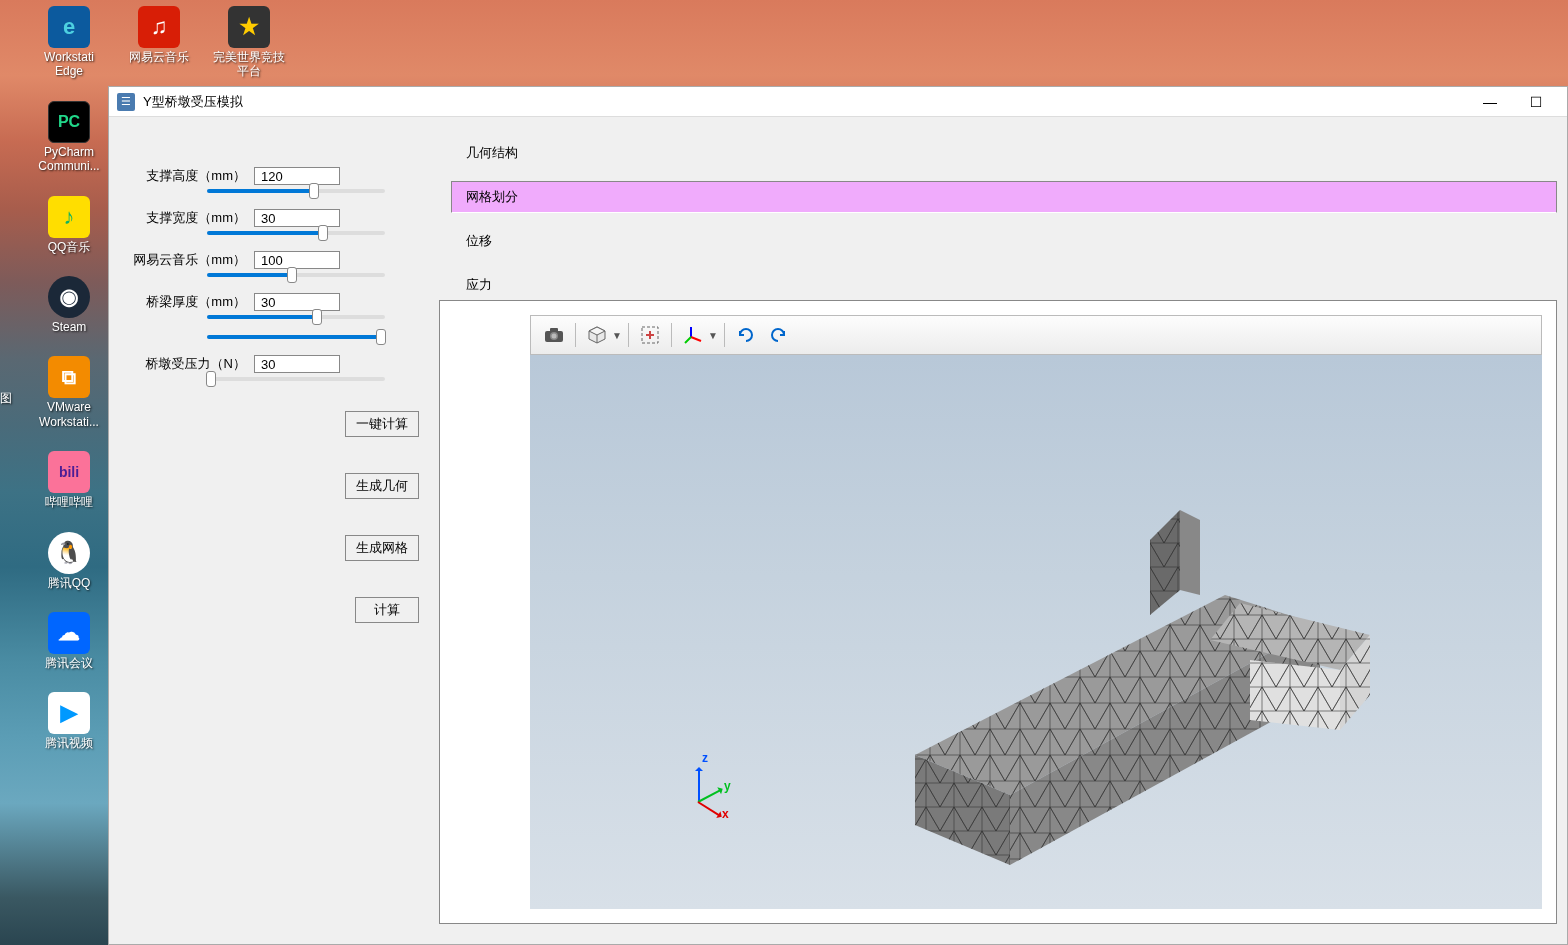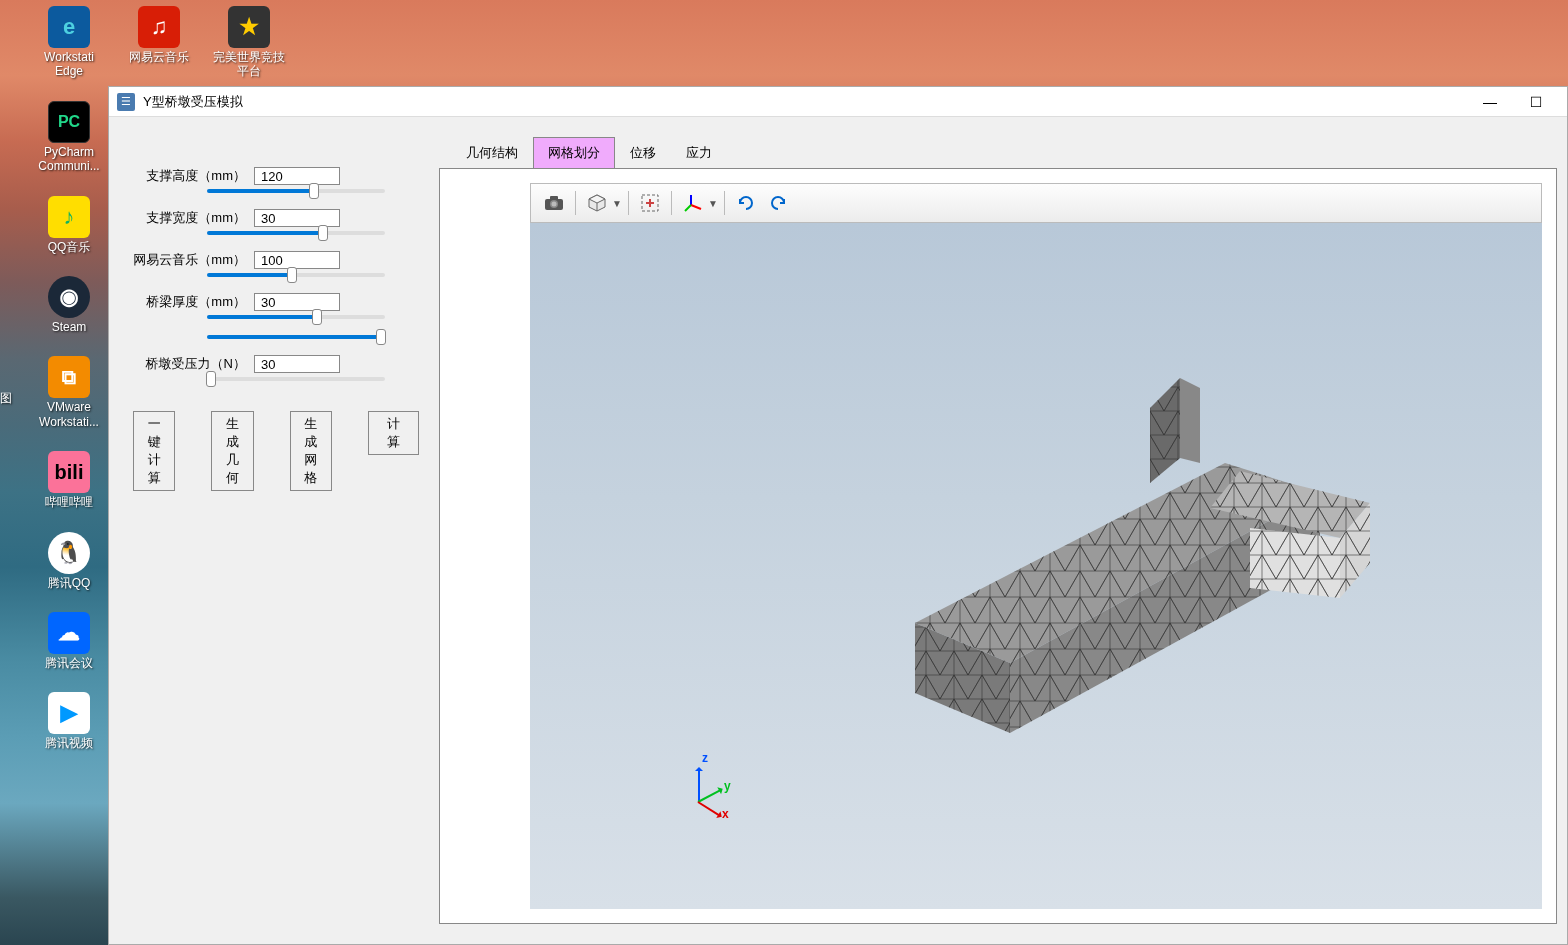--- a/index.html
+++ b/index.html
@@ -25,21 +25,21 @@
 .desktop-icons-row3 { position: absolute; top: 6px; left: 210px; display: flex; flex-direction: column; gap: 22px; }
 .di { width: 78px; display: flex; flex-direction: column; align-items: center; gap: 2px; cursor: pointer; }
 .di-icon { width: 42px; height: 42px; border-radius: 6px; display: flex; align-items: center; justify-content: center; font-size: 22px; font-weight: bold; }
 .di-label { font-size: 12px; color: #fff; text-align: center; text-shadow: 1px 1px 2px rgba(0,0,0,0.8); line-height: 1.2; }
 
 .edge-icon { background: #0c5a9e; color: #4dd0e1; }
 .pycharm-icon { background: #000; color: #21d789; font-size: 16px; border: 1px solid #333; }
 .qqmusic-icon { background: #ffde00; color: #12b362; }
 .steam-icon { background: #1b2838; color: #fff; border-radius: 50%; }
 .vmware-icon { background: #f38b00; color: #fff; font-size: 20px; }
-.bilibili-icon { background: #fb7299; color: #000000; font-size: 20px; }
+.bilibili-icon { background: #fb7299; color: #4c1d95; font-size: 14px; }
 .tencentqq-icon { background: #fff; color: #000; border-radius: 50%; }
 .tencentmeeting-icon { background: #0066ff; color: #fff; }
 .tencentvideo-icon { background: #fff; color: #0099ff; }
 .netease-icon { background: #d81e06; color: #fff; }
 .pwesports-icon { background: #333; color: #fc0; }
 
 .app-window {
   position: absolute; left: 108px; top: 86px; right: 0; bottom: 0;
   background: #fff; border: 1px solid #aaa;
   display: flex; flex-direction: column;
@@ -57,25 +57,25 @@
 
 .left-panel { width: 330px; padding: 50px 20px 20px 20px; background: #f0f0f0; }
 .param-row { display: flex; align-items: center; margin-bottom: 4px; }
 .param-label { width: 125px; text-align: right; font-size: 13px; color: #000; padding-right: 8px; }
 .param-input { width: 86px; height: 18px; border: 1px solid #888; background: #fff; font-size: 13px; padding: 0 6px; }
 .slider-row { margin: 4px 0 16px 78px; width: 178px; }
 .slider { width: 100%; height: 4px; background: #ddd; position: relative; border-radius: 2px; }
 .slider-fill { position: absolute; left: 0; top: 0; bottom: 0; background: #0078d7; border-radius: 2px; }
 .slider-thumb { position: absolute; top: -6px; width: 10px; height: 16px; background: #fff; border: 1px solid #888; border-radius: 3px; transform: translateX(-50%); cursor: pointer; }
 
-.action-buttons { margin-top: 30px; display: flex; flex-direction: row; gap: 36px; align-items: flex-start; padding-left: 4px; }
+.action-buttons { margin-top: 30px; display: flex; flex-direction: column; gap: 36px; align-items: flex-end; padding-left: 4px; }
 .action-btn { padding: 3px 10px; border: 1px solid #888; background: #f0f0f0; font-size: 13px; cursor: pointer; }
 
 .right-panel { flex: 1; padding: 20px 10px 20px 0; background: #f0f0f0; display: flex; flex-direction: column; }
-.tabs { display: flex; gap: 0; margin-bottom: -1px; margin-left: 12px; }
+.tabs { display: flex; gap: 12px; margin-bottom: -1px; margin-left: 12px; flex-direction: column; }
 .tab { padding: 6px 14px; font-size: 13px; color: #000; cursor: pointer; border: 1px solid transparent; }
 .tab.active { background: #f0abfc; border: 1px solid #888; border-bottom-color: #fff; }
 
 .viewport-container { flex: 1; border: 1px solid #888; background: #fff; display: flex; flex-direction: column; }
 .viewport-toolbar { height: 40px; margin: 14px 14px 0 90px; background: linear-gradient(to bottom, #fdfdfd, #ececec); border: 1px solid #bbb; display: flex; align-items: center; padding: 0 8px; gap: 2px; }
 .vt-btn { width: 30px; height: 28px; display: flex; align-items: center; justify-content: center; cursor: pointer; border: 1px solid transparent; border-radius: 3px; }
 .vt-sep { width: 1px; height: 24px; background: #bbb; margin: 0 4px; }
 .vt-dropdown { font-size: 10px; color: #555; margin-left: -2px; cursor: pointer; }
 
 .viewport-3d { flex: 1; margin: 0 14px 14px 90px; background: linear-gradient(to bottom, #b8c8d8 0%, #c5d2de 40%, #d8e0e8 100%); position: relative; overflow: hidden; }

